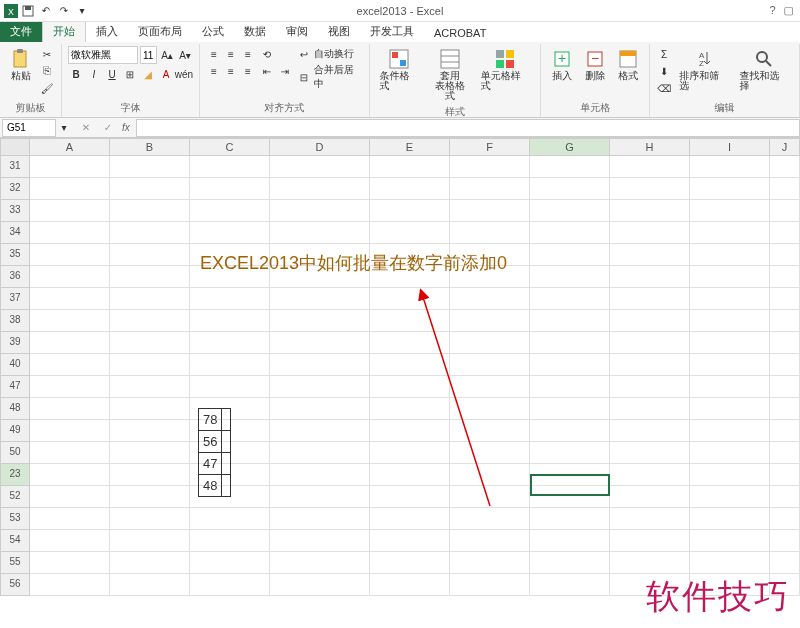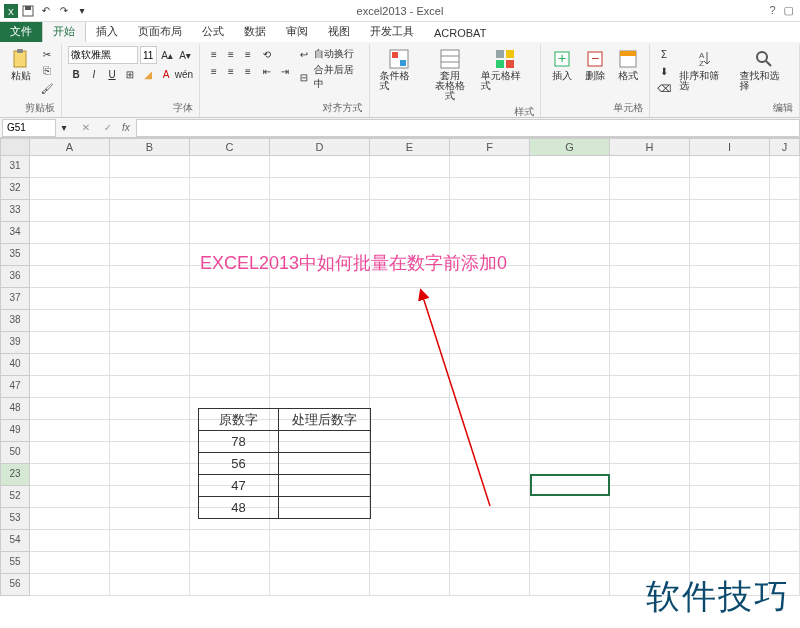--- a/index.html
+++ b/index.html
@@ -8,21 +8,21 @@
 .tb-left{display:flex;align-items:center;gap:2px;padding-left:4px}
 .tb-icon{width:14px;height:14px;display:inline-block}
 .tb-center{position:absolute;left:50%;transform:translateX(-50%);font-size:11px;color:#555}
 .tb-right{margin-left:auto;display:flex;gap:8px;padding-right:6px;color:#666}
 .tabs{height:20px;background:#fff;display:flex;align-items:flex-end;padding-left:0}
 .tab{padding:3px 10px;font-size:11px;color:#333;cursor:pointer}
 .tab.file{background:#217346;color:#fff}
 .tab.active{background:#f5f5f5;border:1px solid #ccc;border-bottom:none;color:#217346}
 .ribbon{height:76px;background:#f5f5f5;border-bottom:1px solid #ccc;display:flex;padding:2px 0 0 0}
 .group{border-right:1px solid #ddd;padding:2px 6px;display:flex;flex-direction:column;justify-content:space-between;position:relative}
-.group-label{text-align:right;font-size:10px;color:#666;padding-top:2px}
+.group-label{text-align:center;font-size:10px;color:#666;padding-top:2px}
 .group-content{display:flex;align-items:flex-start;gap:3px;flex:1}
 .btn-lg{display:flex;flex-direction:column;align-items:center;gap:1px;padding:2px 4px;cursor:pointer}
 .btn-lg .ic{width:22px;height:22px}
 .btn-lg span{font-size:10px;line-height:10px}
 .font-box{display:flex;flex-direction:column;gap:2px}
 .font-row{display:flex;gap:2px;align-items:center}
 .sel{border:1px solid #ccc;background:#fff;height:18px;font-size:10px;padding:0 2px}
 .sel.font{width:70px}
 .sel.size{width:17px}
 .mini{width:16px;height:16px;display:flex;align-items:center;justify-content:center;cursor:pointer;font-size:10px}
@@ -42,28 +42,28 @@
 .corner{width:30px;border:1px solid #ccc;background:#e8e8e8}
 .col-h{border:1px solid #ccc;border-left:none;text-align:center;font-size:11px;color:#555;line-height:16px;background:#f0f0f0}
 .col-h.sel{background:#d4e8d4}
 .grid-body{display:flex}
 .row-headers{width:30px}
 .row-h{height:22px;border:1px solid #ccc;border-top:none;text-align:center;font-size:10px;color:#555;line-height:20px;background:#f0f0f0}
 .row-h.sel{background:#d4e8d4}
 .cells{position:relative;flex:1}
 .cell-row{display:flex;height:22px}
 .cell{border-right:1px solid #e0e0e0;border-bottom:1px solid #e0e0e0;font-size:11px;padding:2px 4px;overflow:visible;white-space:nowrap}
-.title-text{position:absolute;left:170px;top:95px;font-size:18px;color:#ec4899;font-weight:normal}
+.title-text{position:absolute;left:170px;top:95px;font-size:18px;color:#a16207;font-weight:normal}
 .data-table{position:absolute;left:168px;top:252px;border-collapse:collapse}
 .data-table td{border:1px solid #333;height:22px;text-align:center;font-size:13px;padding:0 4px}
 .data-table .hdr{width:80px}
 .data-table .hdr2{width:92px}
 .active-cell{position:absolute;border:2px solid #217346;background:transparent;pointer-events:none}
 .arrow{position:absolute;pointer-events:none}
-.watermark{position:absolute;right:10px;bottom:8px;font-size:34px;color:#0c4a6e;font-weight:300;letter-spacing:2px}
+.watermark{position:absolute;right:10px;bottom:8px;font-size:34px;color:#be185d;font-weight:300;letter-spacing:2px}
 svg{display:block}
 </style>
 </head>
 <body>
 
 <div class="titlebar">
   <div class="tb-left">
     <span class="tb-icon">
         <svg viewBox="0 0 16 16">
           <rect width="16" height="16" fill="#217346"></rect>
@@ -561,24 +561,20 @@
           <div class="cell" style="width: 80px;"></div>
           <div class="cell" style="width: 80px;"></div>
           <div class="cell" style="width: 80px;"></div>
           <div class="cell" style="width: 80px;"></div>
           <div class="cell" style="width: 80px;"></div>
           <div class="cell" style="width: 30px;"></div>
         </div>
       <div class="title-text">EXCEL2013中如何批量在数字前添加0</div>
       <table class="data-table">
         <tbody>
-            <tr>
-              <td class="hdr">原数字</td>
-              <td class="hdr2">处理后数字</td>
-            </tr>
         <tr>
               <td>78</td>
               <td></td>
             </tr>
         <tr>
               <td>56</td>
               <td></td>
             </tr>
         <tr>
               <td>47</td>

